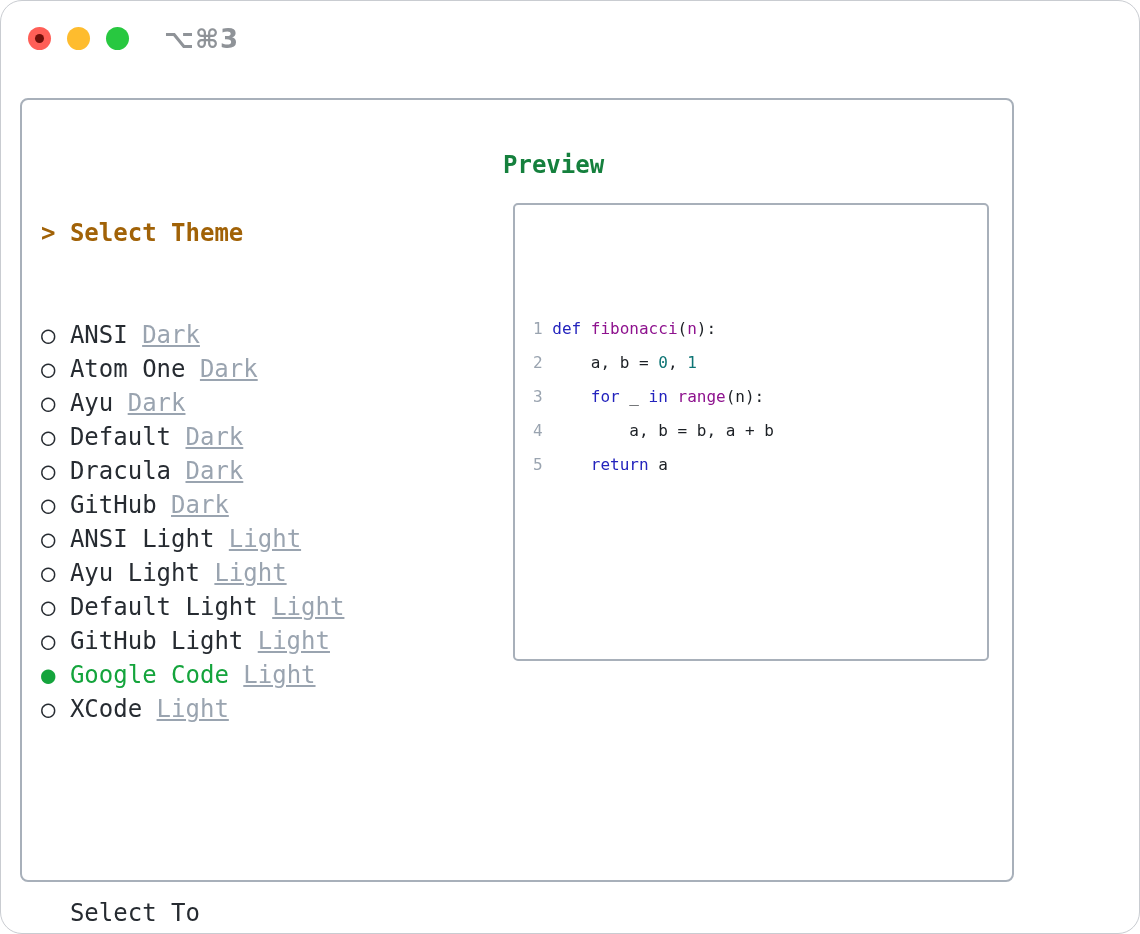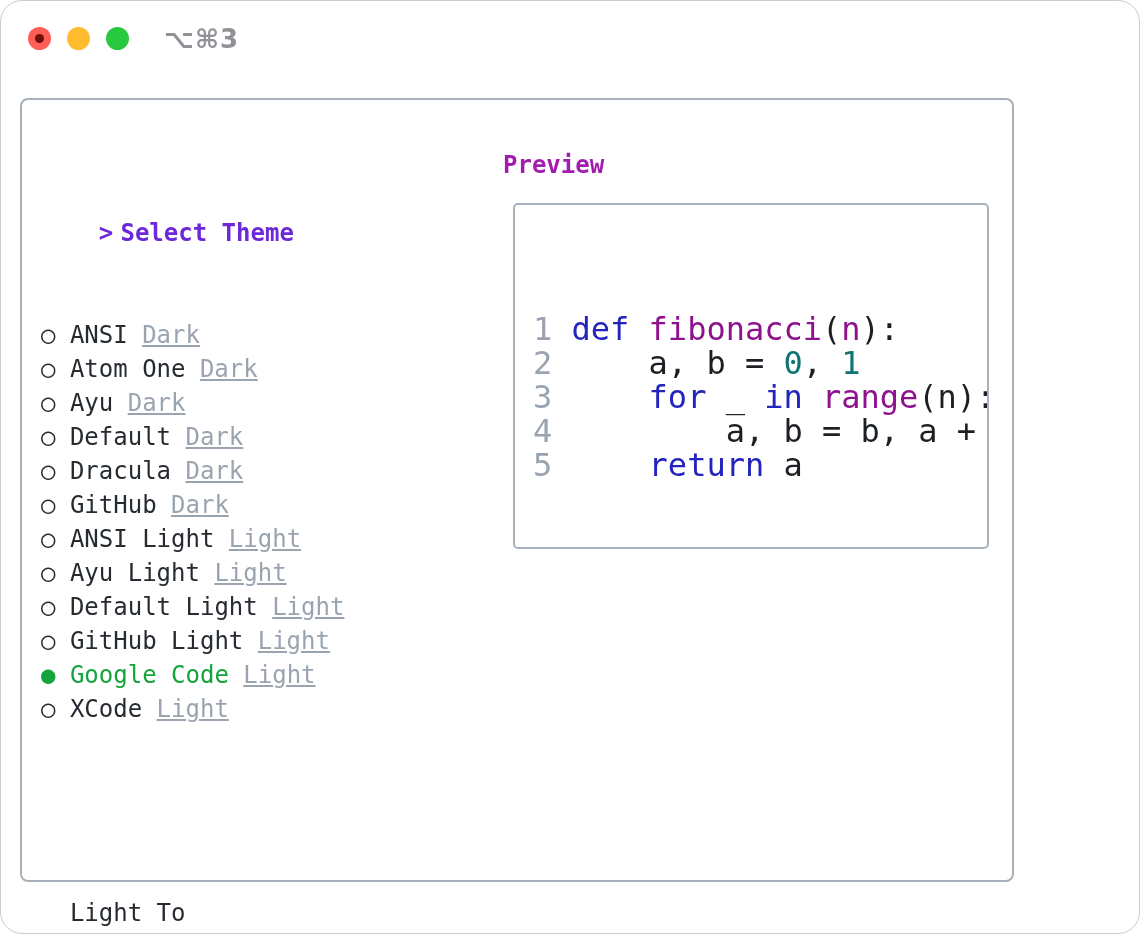--- a/index.html
+++ b/index.html
@@ -25,32 +25,32 @@
     border:2px solid #a8b0ba;border-radius:8px;background:#ffffff;
   }
   
   .sidebar{
     position:absolute;left:19px;top:48px;font-size:24px;line-height:34px;
     white-space:pre;color:#262b31;
   }
   .row{height:34px;}
   .spacer{height:34px;}
   .marker{display:inline-block;width:2ch;}
-  .hdr{font-weight:bold;color:#6d28d9;text-align:center;}
+  .hdr{font-weight:bold;color:#a16207;}
   .ttag{margin-left:1ch;color:#9aa4b0;text-decoration:underline;}
   .sel{color:#14a43c;}
   
   .preview-title{
     position:absolute;left:481px;top:48px;font-size:24px;line-height:34px;
-    font-weight:bold;color:#a21caf;
+    font-weight:bold;color:#15803d;
   }
   .preview-box{
-    position:absolute;left:491px;top:103px;width:476px;height:346px;box-sizing:border-box;
+    position:absolute;left:491px;top:103px;width:476px;height:458px;box-sizing:border-box;
     border:2px solid #a8b0ba;border-radius:5px;background:#ffffff;
-    padding:39px 0 0 18px;font-size:32px;line-height:34px;white-space:pre;overflow:hidden;
+    padding:39px 0 0 18px;font-size:16px;line-height:34px;white-space:pre;overflow:hidden;
   }
   .cl{height:34px;}
   .ln{color:#9aa4b0;}
   .tok-kw{color:#2323bd;}
   .tok-fn{color:#8e128e;}
   .tok-nm{color:#0d7474;}
   .tok-pl{color:#1c2025;}
 </style>
 </head>
 <body>
@@ -65,21 +65,21 @@
     <div class="tl-dot tl-green"></div>
     <div class="win-title">⌥⌘3</div>
   </div>
 
   <div class="panel">
 
     <div class="sidebar">
       <div class="row hdr"><span class="marker">&gt;</span><span>Select Theme</span></div>
       <div id="theme-list"><div class="row"><span class="marker">○</span><span>ANSI</span><span class="ttag">Dark</span></div><div class="row"><span class="marker">○</span><span>Atom One</span><span class="ttag">Dark</span></div><div class="row"><span class="marker">○</span><span>Ayu</span><span class="ttag">Dark</span></div><div class="row"><span class="marker">○</span><span>Default</span><span class="ttag">Dark</span></div><div class="row"><span class="marker">○</span><span>Dracula</span><span class="ttag">Dark</span></div><div class="row"><span class="marker">○</span><span>GitHub</span><span class="ttag">Dark</span></div><div class="row"><span class="marker">○</span><span>ANSI Light</span><span class="ttag">Light</span></div><div class="row"><span class="marker">○</span><span>Ayu Light</span><span class="ttag">Light</span></div><div class="row"><span class="marker">○</span><span>Default Light</span><span class="ttag">Light</span></div><div class="row"><span class="marker">○</span><span>GitHub Light</span><span class="ttag">Light</span></div><div class="row"><span class="marker sel">●</span><span class="sel">Google Code</span><span class="ttag">Light</span></div><div class="row"><span class="marker">○</span><span>XCode</span><span class="ttag">Light</span></div></div>
       <div class="spacer"></div>
-      <div class="row"><span class="marker"></span><span>Light To</span></div>
+      <div class="row"><span class="marker"></span><span>Select To</span></div>
       
       
       
     </div>
 
     <div class="preview-title">Preview</div>
 
     <div class="preview-box">
       <div id="code-block"><div class="cl"><span class="ln">1 </span><span class="tok-kw">def</span><span class="tok-pl"> </span><span class="tok-fn">fibonacci</span><span class="tok-pl">(</span><span class="tok-fn">n</span><span class="tok-pl">):</span></div><div class="cl"><span class="ln">2 </span><span class="tok-pl">    a, b = </span><span class="tok-nm">0</span><span class="tok-pl">, </span><span class="tok-nm">1</span></div><div class="cl"><span class="ln">3 </span><span class="tok-pl">    </span><span class="tok-kw">for</span><span class="tok-pl"> _ </span><span class="tok-kw">in</span><span class="tok-pl"> </span><span class="tok-fn">range</span><span class="tok-pl">(n):</span></div><div class="cl"><span class="ln">4 </span><span class="tok-pl">        a, b = b, a + b</span></div><div class="cl"><span class="ln">5 </span><span class="tok-pl">    </span><span class="tok-kw">return</span><span class="tok-pl"> a</span></div></div>
       <div class="cl"></div>

